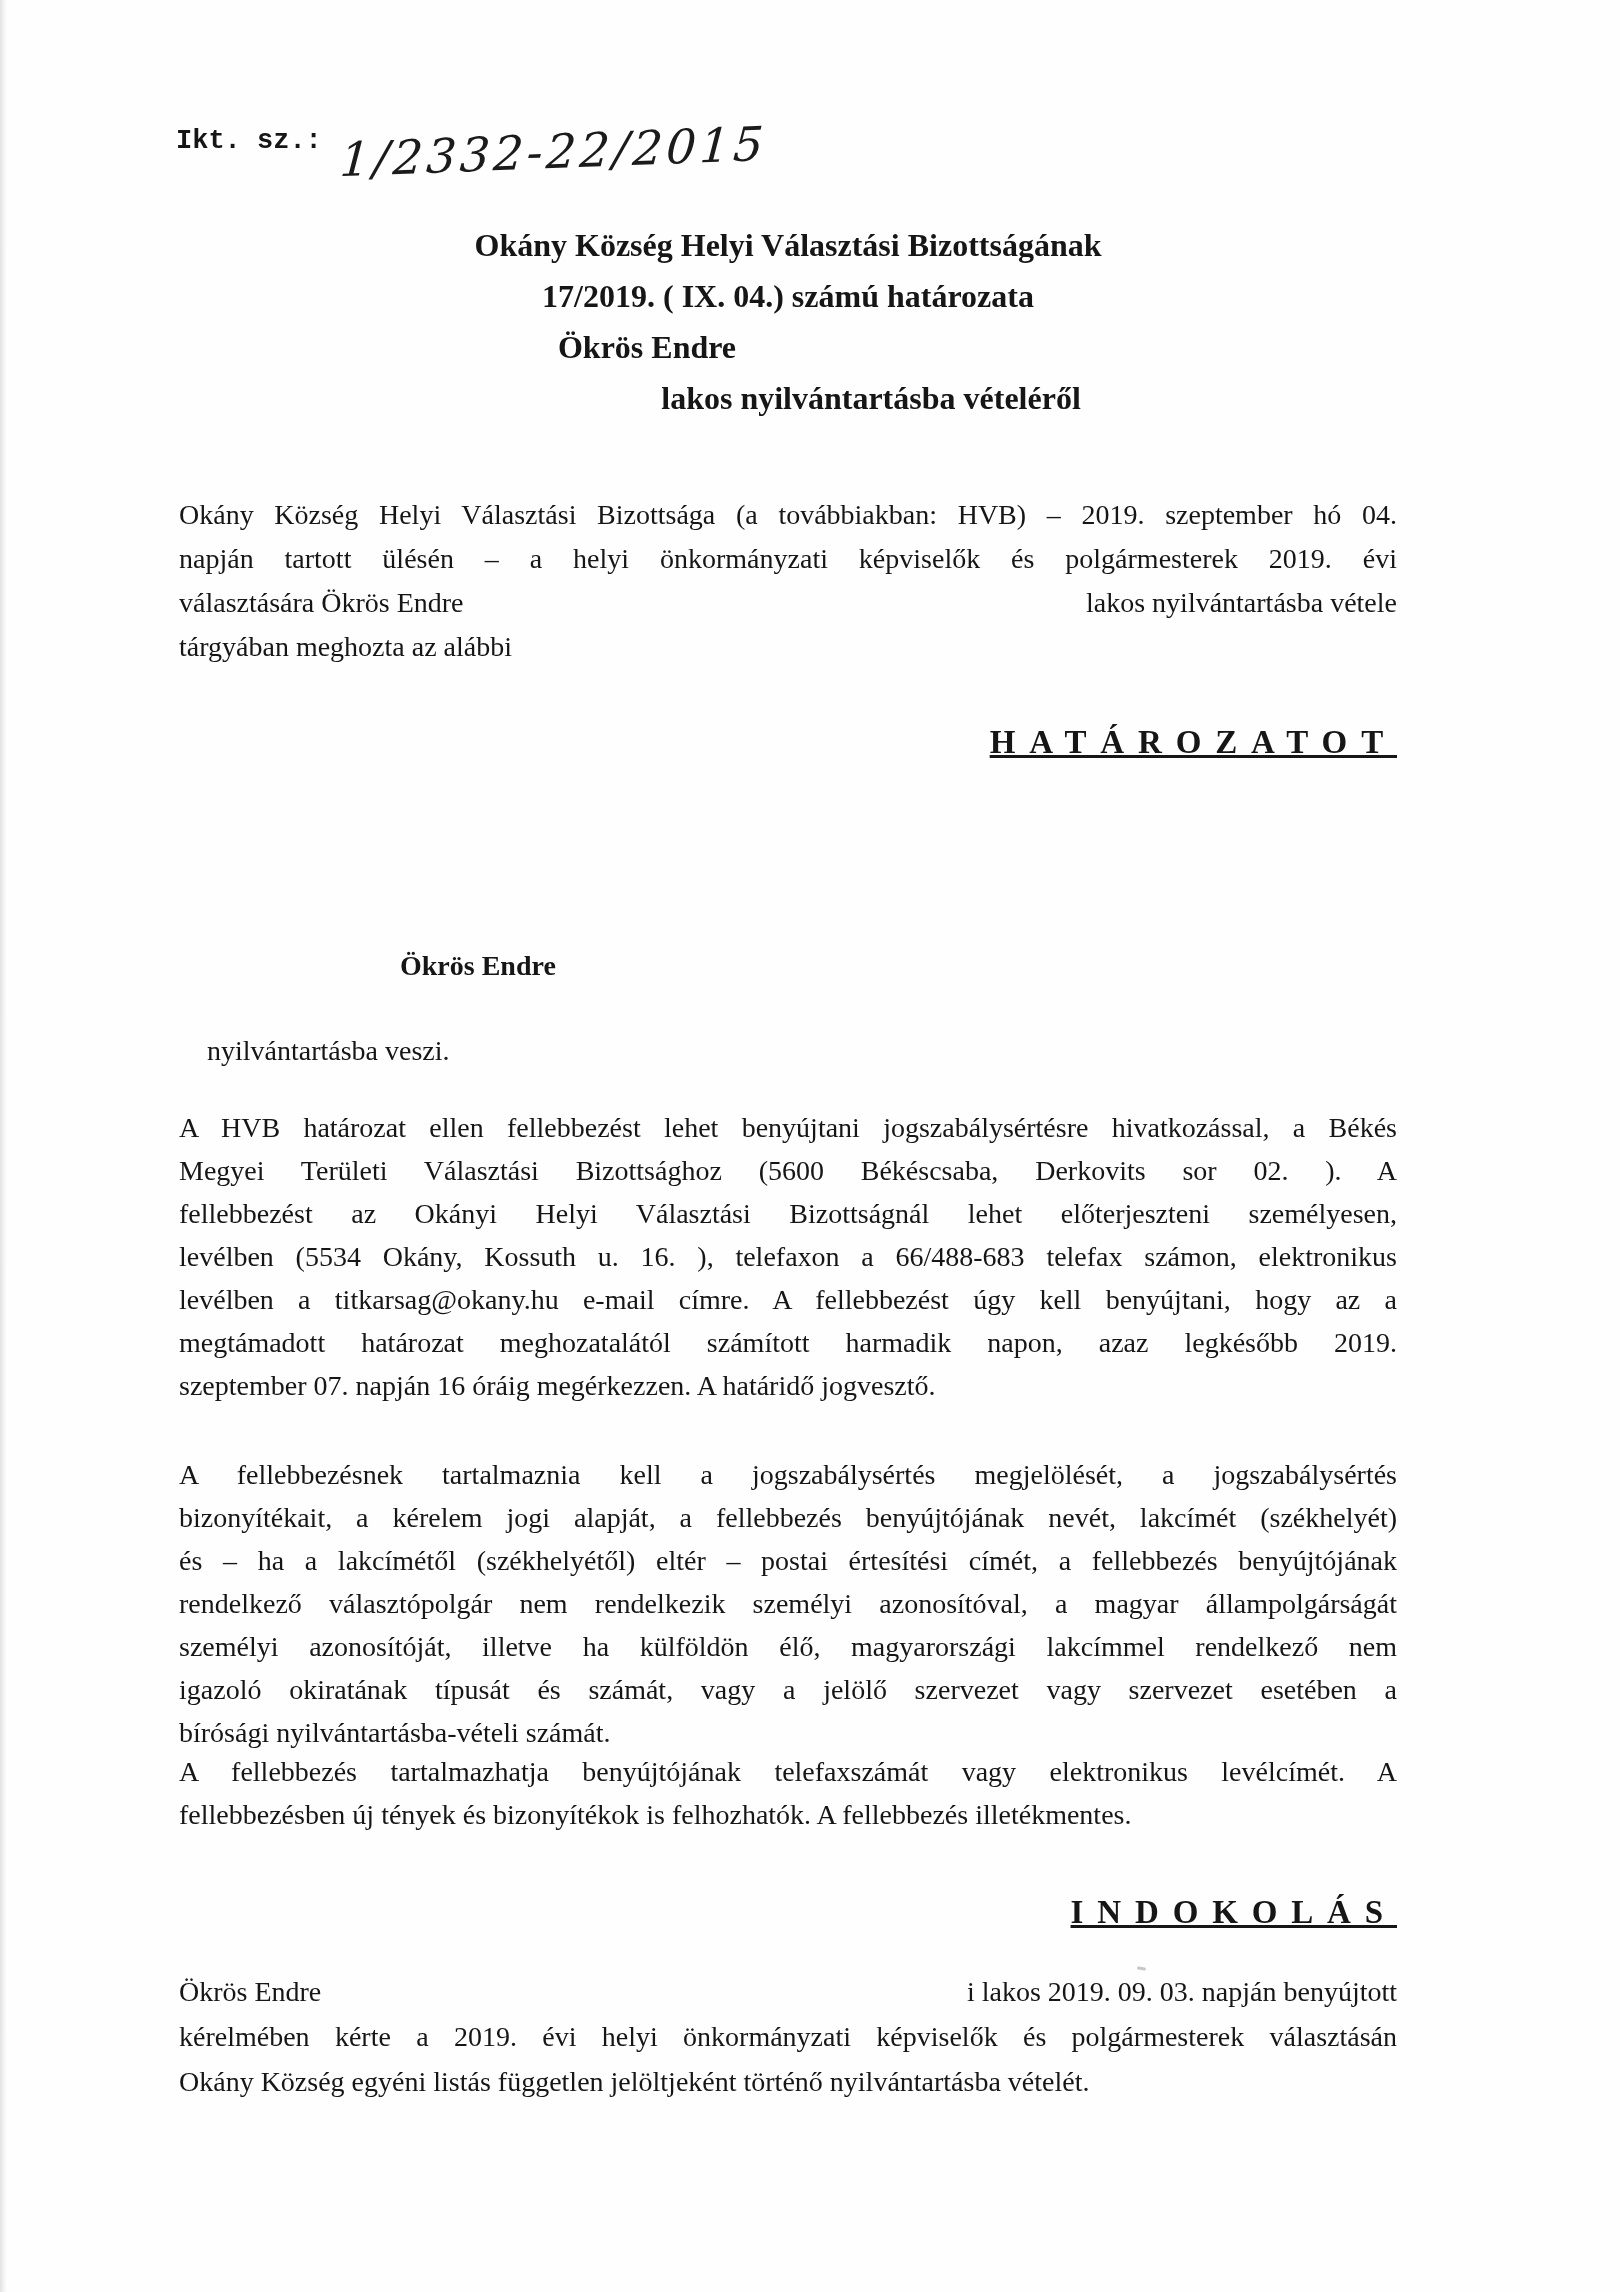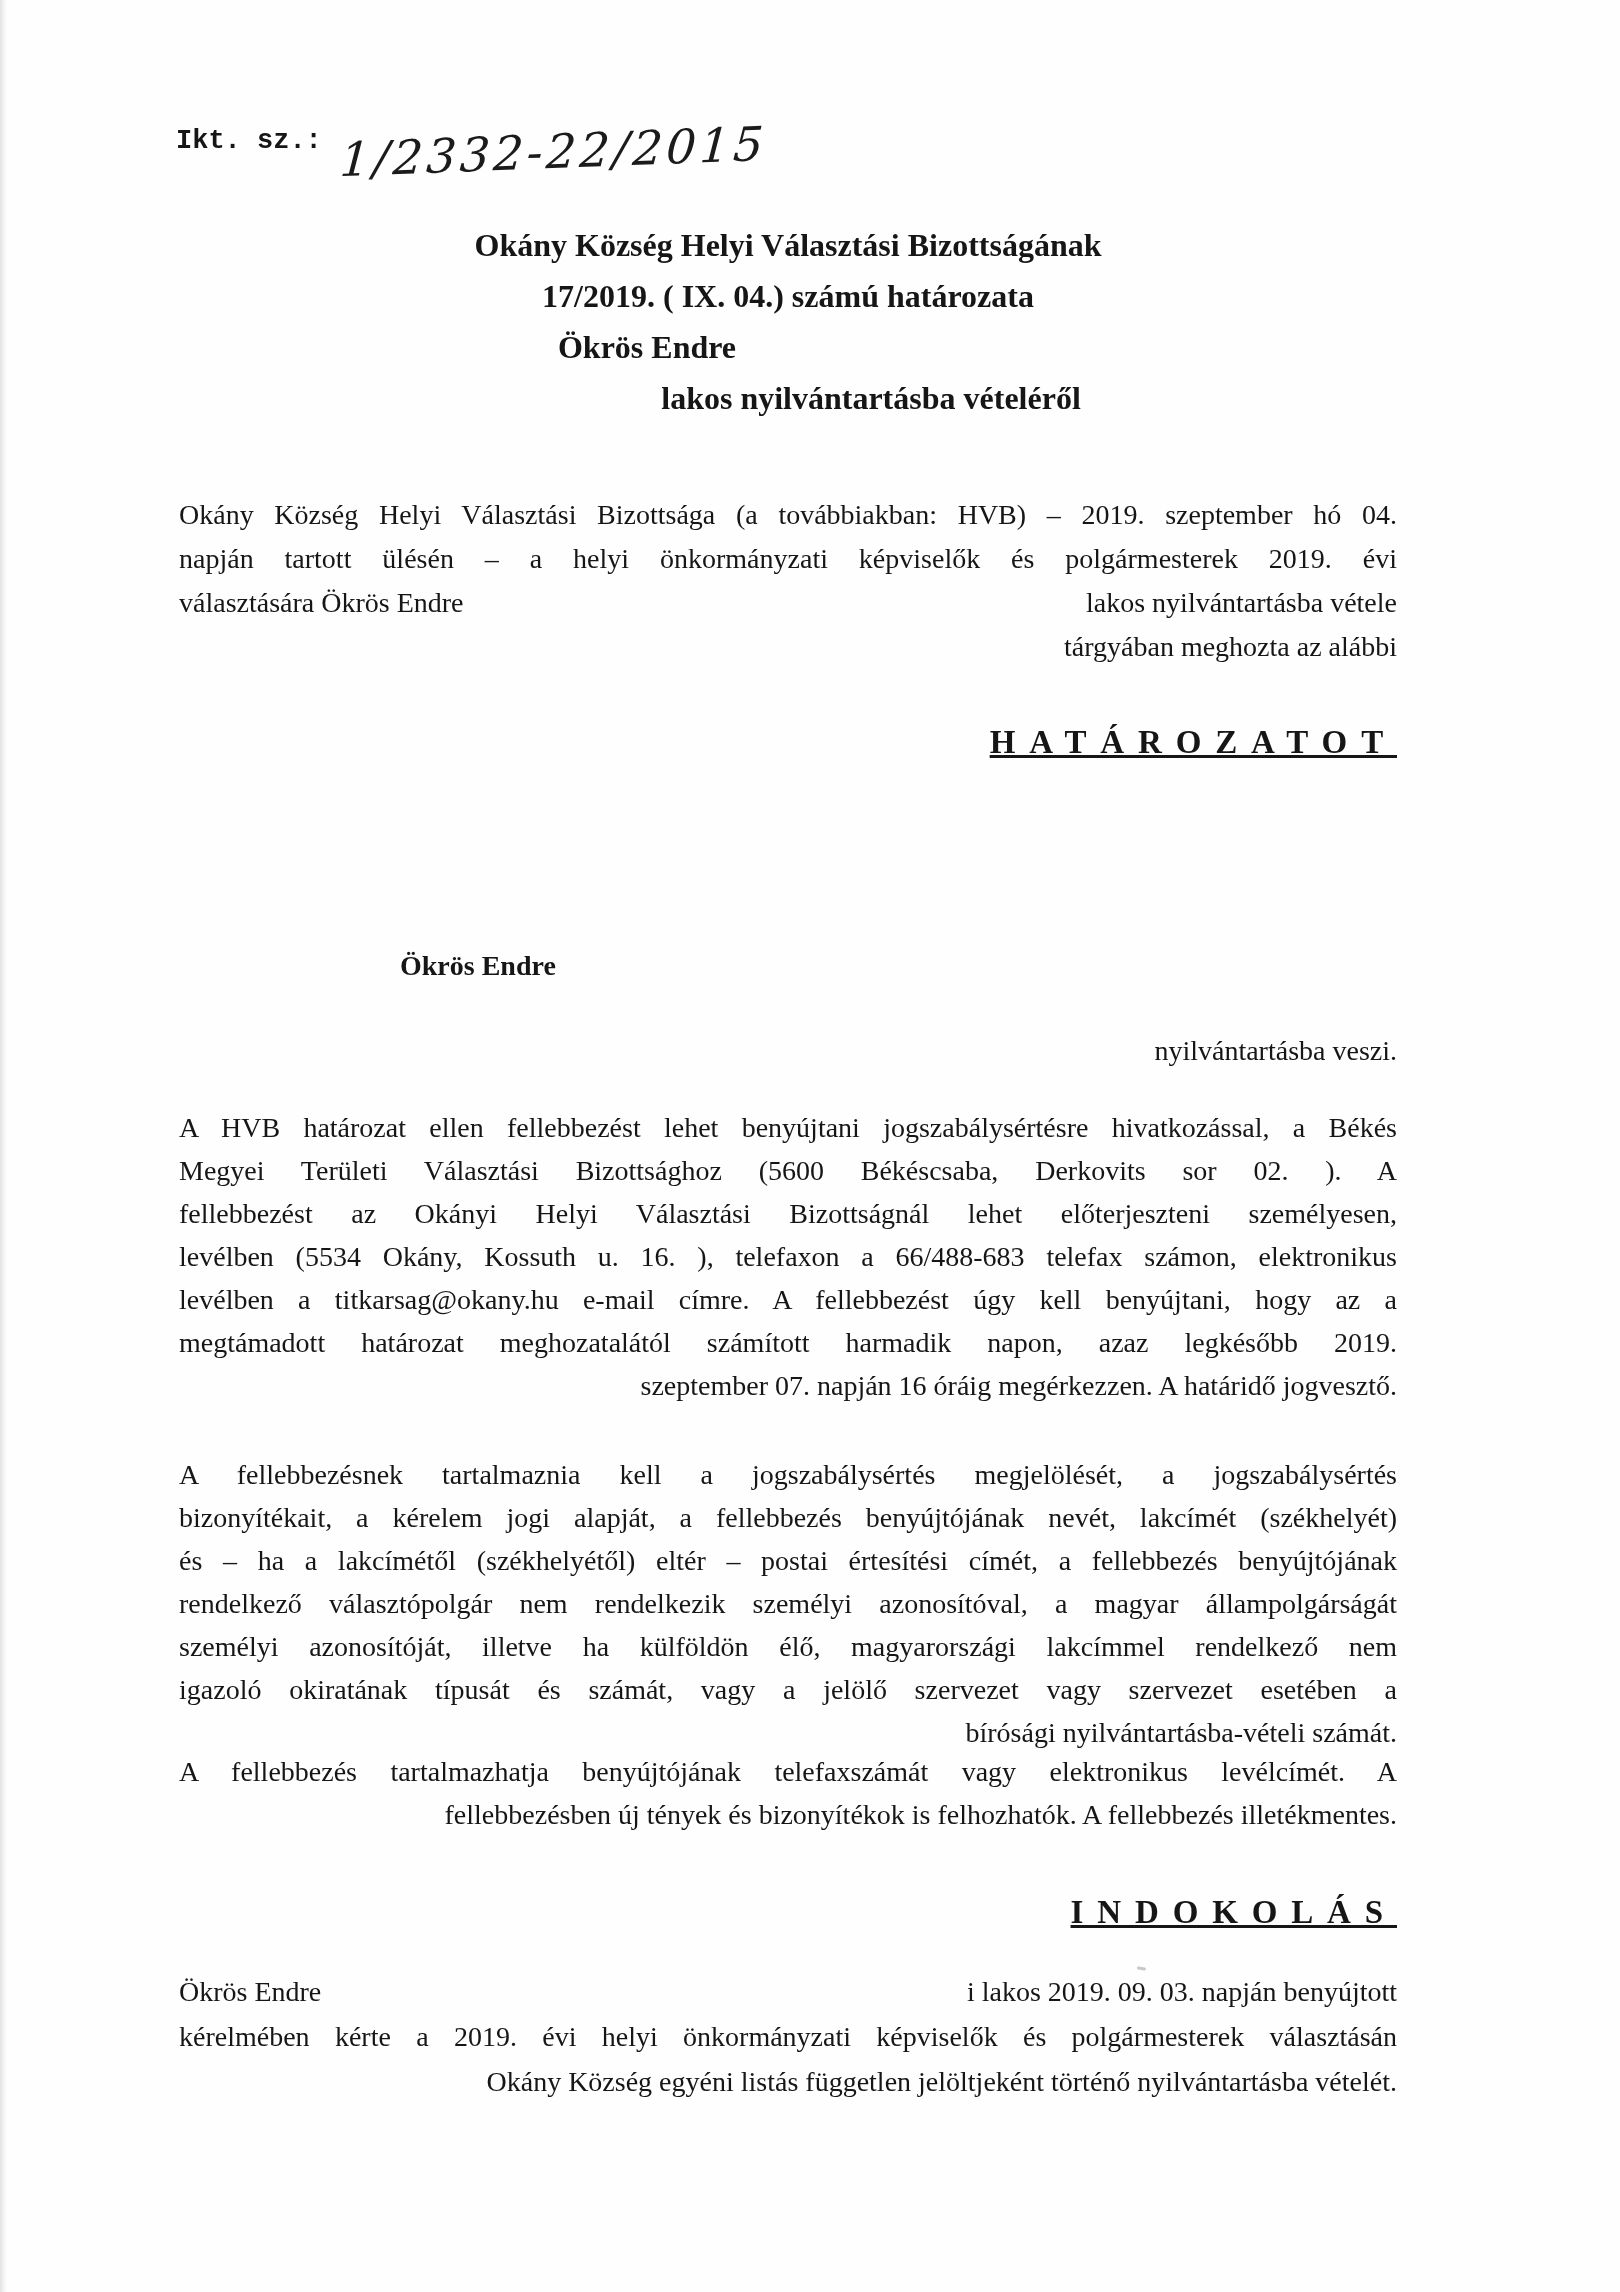--- a/index.html
+++ b/index.html
@@ -64,21 +64,20 @@
     line-height: 51px;
   }
   .title-shift-left  { transform: translateX(-141px); }
   .title-shift-right { transform: translateX(83px); }
   
   .body-line {
     font-size: 28px;
     height: 43px;
     line-height: 43px;
     white-space: nowrap;
-    text-align: right;
   }
   .j {
     white-space: normal;
     text-align: justify;
     text-align-last: justify;
   }
   .split {
     display: flex;
     justify-content: space-between;
     white-space: nowrap;
@@ -94,21 +93,21 @@
   }
   .decision-heading { top: 724px; }
   .decision-block   { top: 801px; }
   .name-line {
     top: 944px;
     font-weight: bold;
     font-size: 28px;
     height: 43px; line-height: 43px;
     padding-left: 221px;
   }
-  .closing-line { top: 1029px; }
+  .closing-line { top: 1029px; margin-left: 28px; }
   .appeal1-block { top: 1106px; }
   .appeal2-block { top: 1453px; }
   .appeal3-block { top: 1750px; }
   .reasoning-heading { top: 1894px; }
   .reasoning-block { top: 1969px; }
   .reasoning-block .body-line { height: 45px; line-height: 45px; }
   
   .speck {
     position: absolute;
     left: 1137px; top: 1967px;

